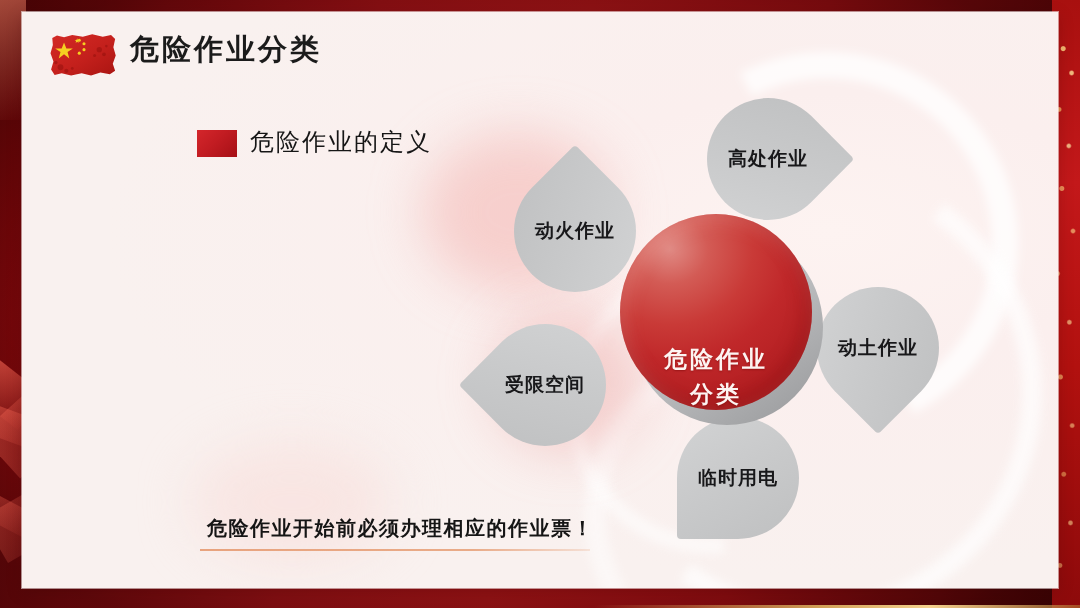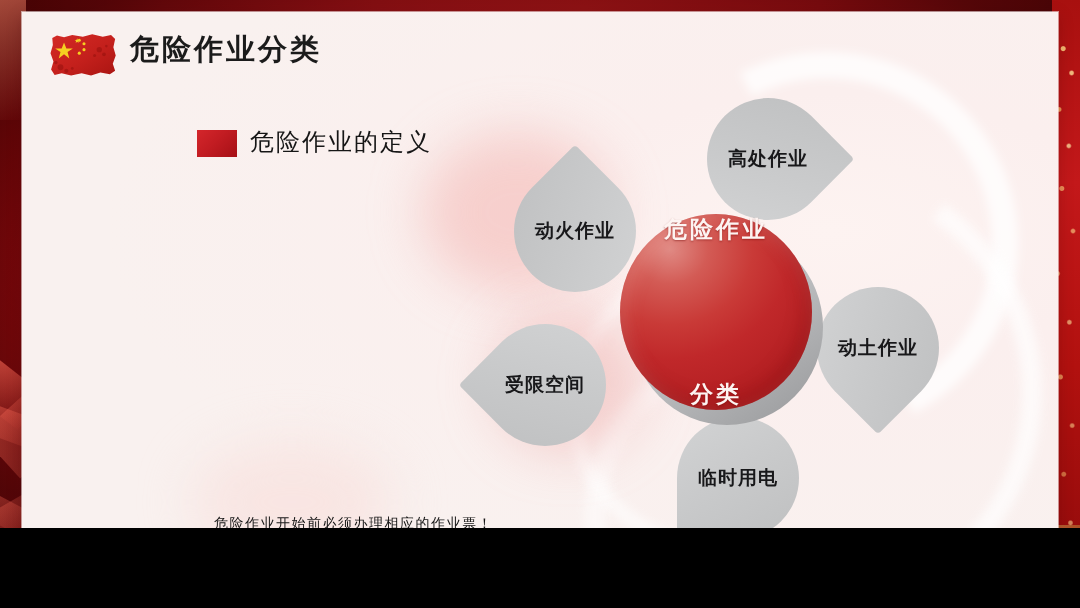--- a/index.html
+++ b/index.html
@@ -8,21 +8,21 @@
     width: 1080px;
     height: 608px;
     overflow: hidden;
     background: #000;
     font-family: "Liberation Serif", "DejaVu Serif", serif;
   }
 
   #slide {
     position: relative;
     width: 1080px;
-    height: 528px;
+    height: 608px;
     overflow: hidden;
     background: #d946ef;
   }
 
   
   .bg-base {
     position: absolute;
     inset: 0;
     background:
       linear-gradient(100deg, #7e0608 0%, #a80d12 14%, #c3161b 32%, #c8191c 50%, #bb1116 70%, #8c0a0d 88%, #5e0406 100%);
@@ -172,24 +172,24 @@
     width: 292px;
     font-size: 20px;
     line-height: 36px;
     letter-spacing: 1px;
     color: #2b2b2b;
     text-align: justify;
     text-align-last: left;
   }
   .footnote {
     position: absolute;
-    left: 192px;
+    left: 185px;
     top: 503px;
-    font-size: 14px;
-    font-weight: 400;
+    font-size: 20px;
+    font-weight: 700;
     letter-spacing: 1.5px;
     color: #151515;
     white-space: nowrap;
   }
   .footnote-rule {
     position: absolute;
     left: 178px;
     top: 537px;
     width: 390px;
     height: 2px;
@@ -255,21 +255,21 @@
     top: 142px;
     width: 192px;
     height: 196px;
     border-radius: 50%;
     background:
       radial-gradient(ellipse 90% 80% at 26% 18%, #e08a84 0%, #d35b55 22%, #c93a37 48%, #c0282a 70%, #b41f22 100%);
     box-shadow: inset -6px -8px 18px rgba(120,10,12,.35), inset 4px 6px 18px rgba(255,190,180,.30);
     display: flex;
     flex-direction: column;
     align-items: center;
-    justify-content: space-between;
+    justify-content: flex-end;
     gap: 4px;
   }
   .hub-line {
     color: #fdf4f2;
     font-size: 23px;
     font-weight: 700;
     letter-spacing: 3px;
     text-shadow: 0 1px 2px rgba(110,0,0,.45);
     white-space: nowrap;
   }

